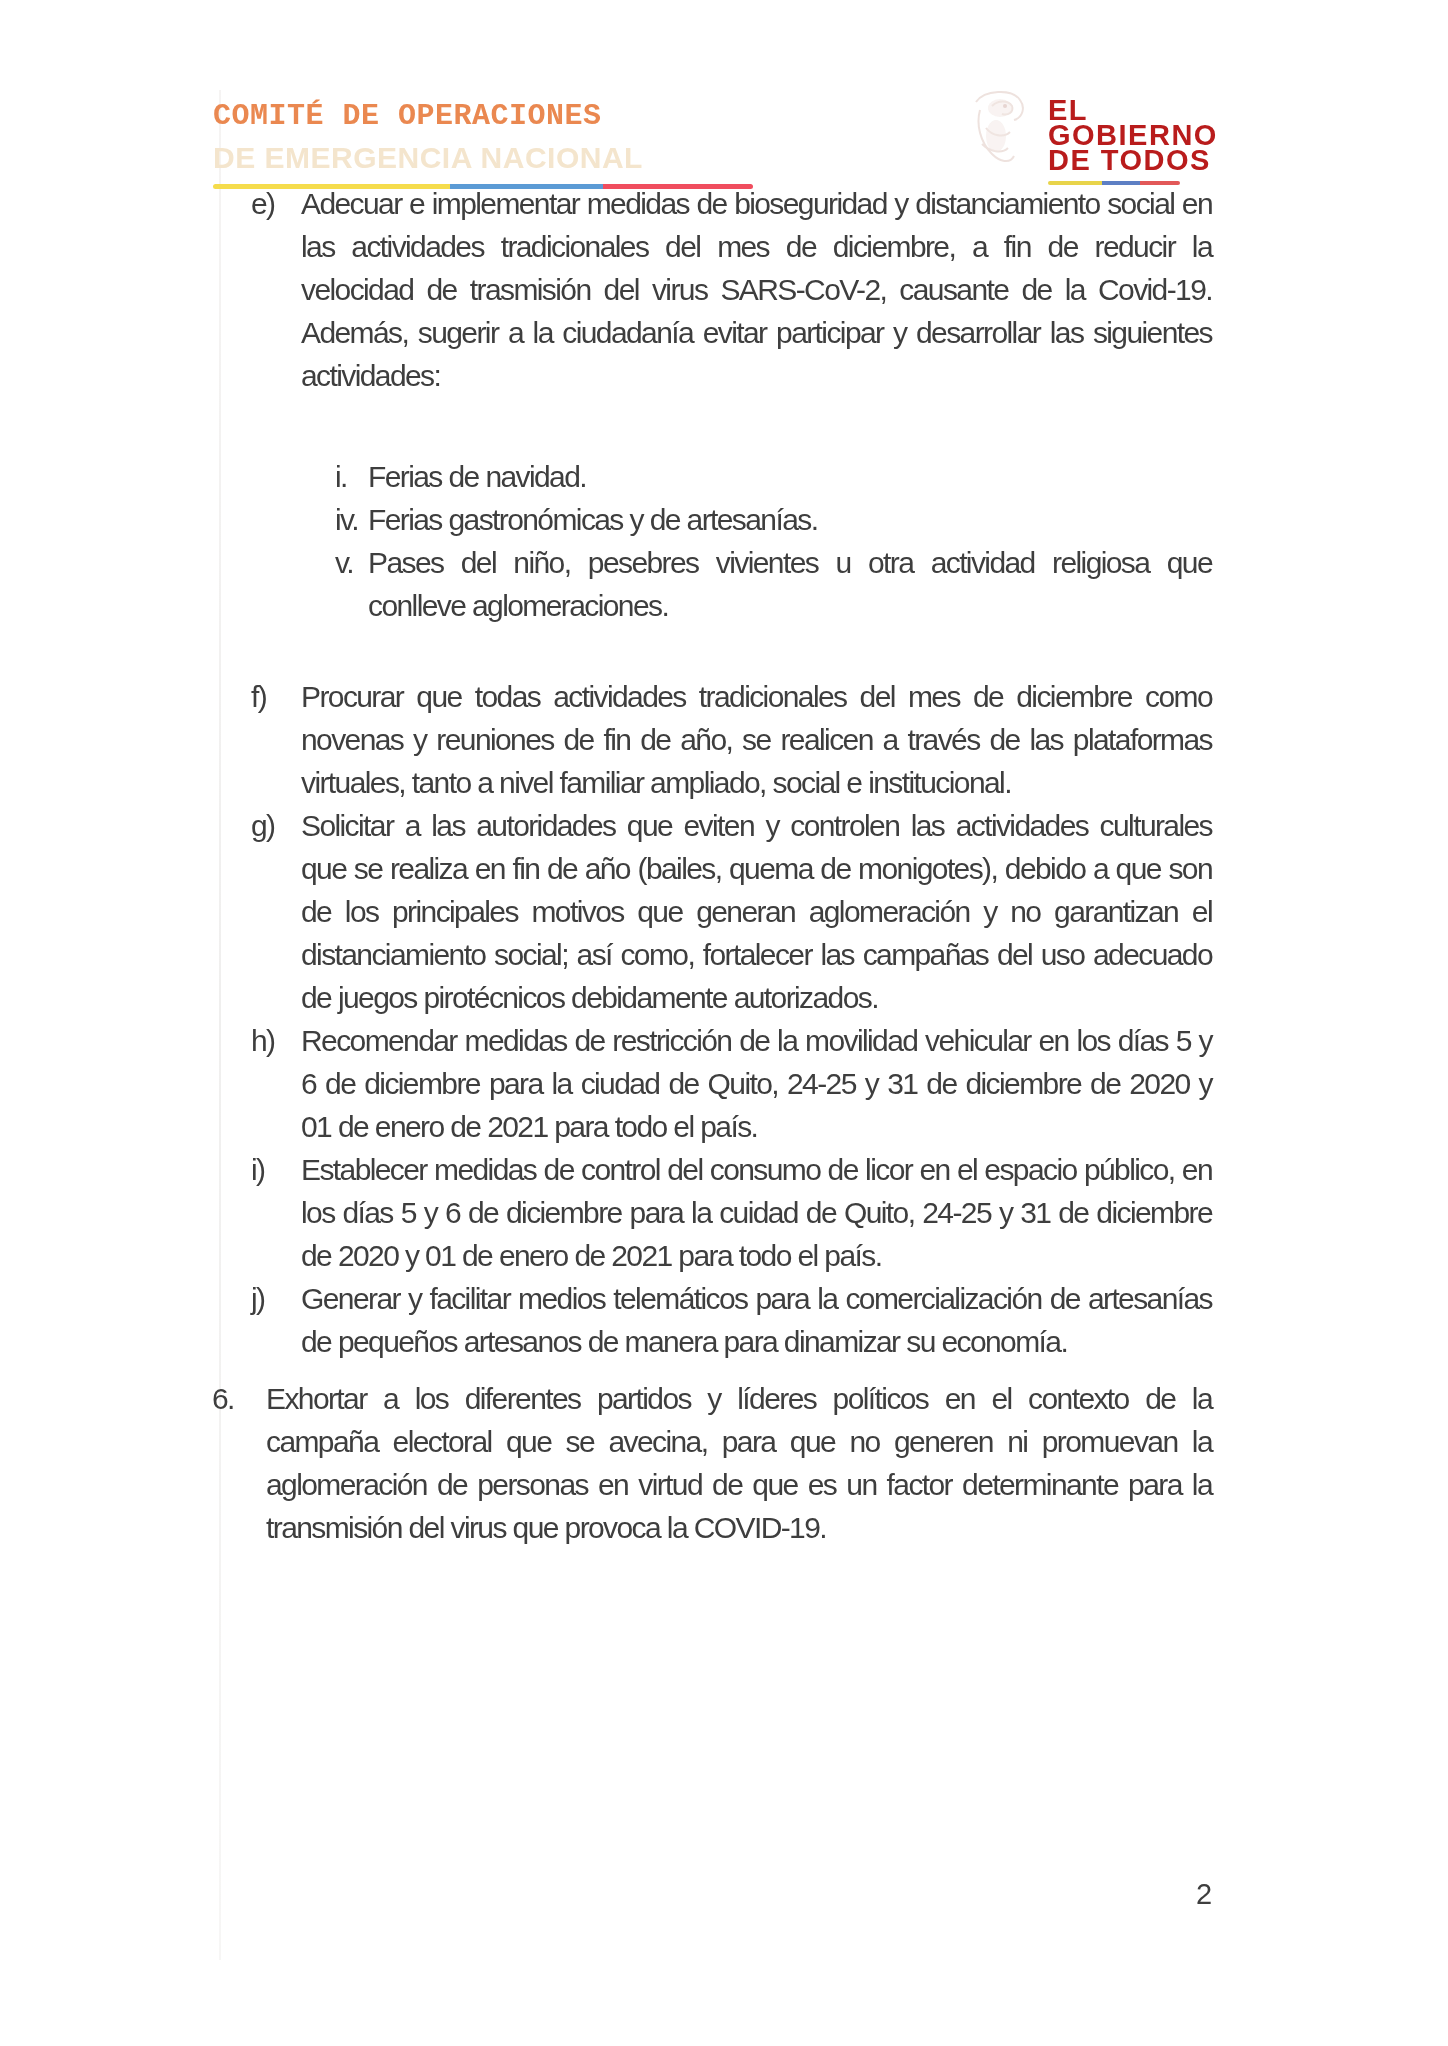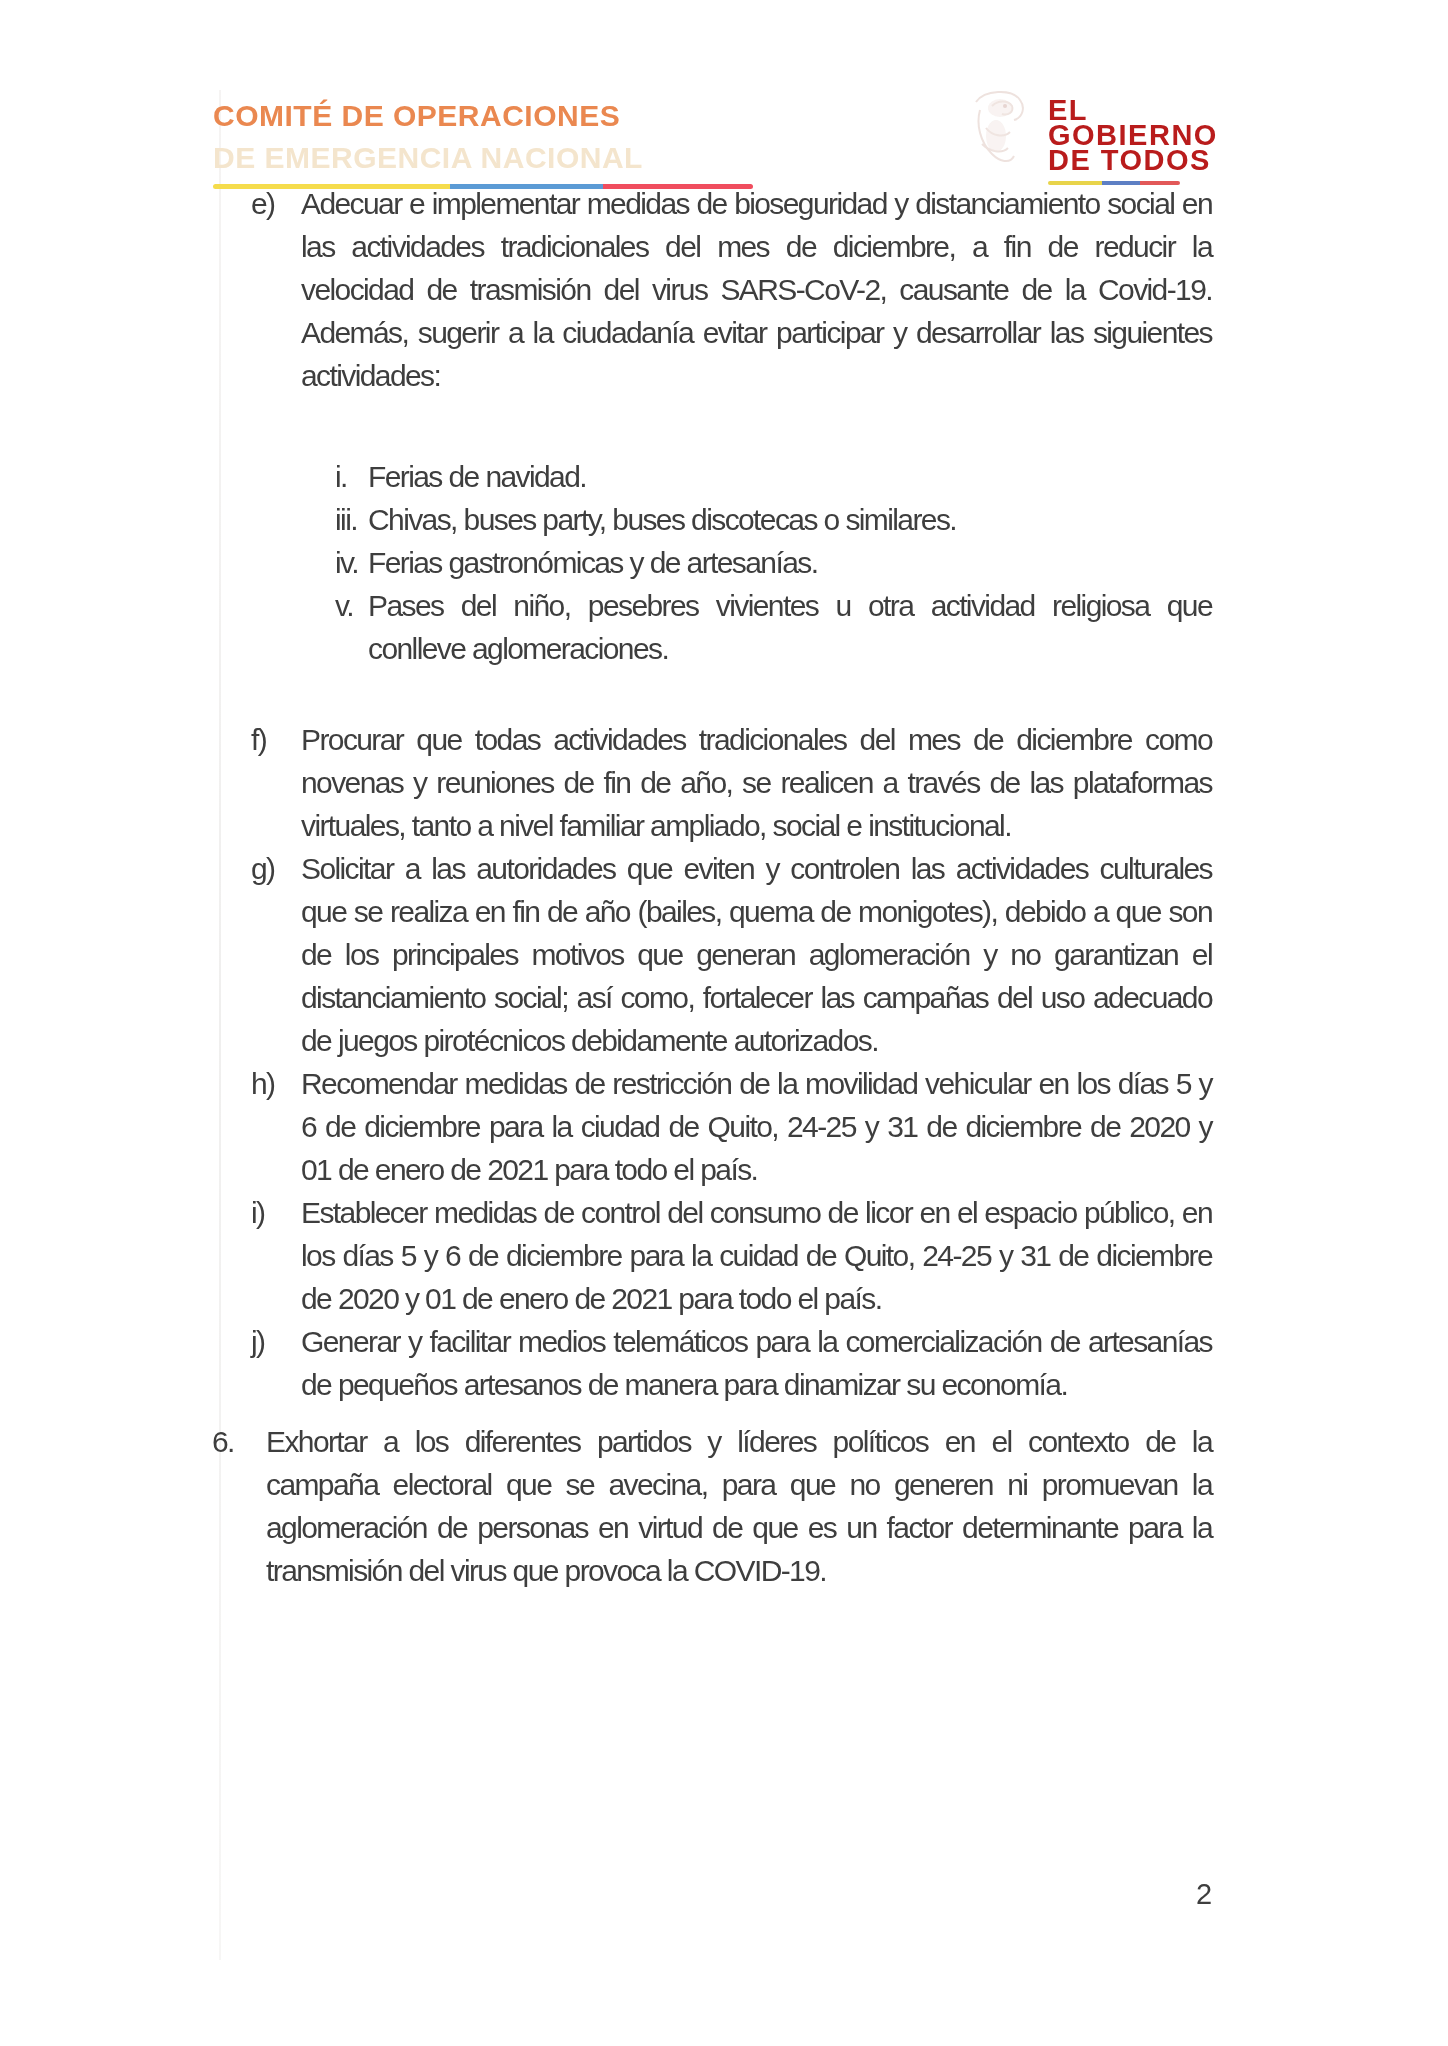--- a/index.html
+++ b/index.html
@@ -8,21 +8,21 @@
     width:1448px;
     height:2046px;
     background:#ffffff;
     font-family:"Liberation Sans","DejaVu Sans",sans-serif;
     overflow:hidden;
   }
   
   .header-left{position:absolute;left:213px;top:100px;width:560px;}
   .header-title{
     font-size:30px;font-weight:bold;letter-spacing:.5px;
-    color:#EA8850;line-height:32px;white-space:nowrap;
+    color:#EA8850;line-height:32px;white-space:nowrap;font-family:Liberation Mono, monospace;
   }
   .header-subtitle{
     font-size:30px;font-weight:bold;letter-spacing:.5px;
     color:#F4E5CD;line-height:32px;white-space:nowrap;margin-top:10px;
   }
   .flag-line{position:absolute;left:213px;top:184px;width:540px;height:5px;display:flex;border-radius:3px;overflow:hidden;}
   .flag-line .seg-yellow{width:237px;background:#F5DC4C;}
   .flag-line .seg-blue{width:153px;background:#5B9BD5;}
   .flag-line .seg-red{width:150px;background:#F04D5E;}
 
@@ -106,24 +106,20 @@
       <div class="block lettered">
         <div class="marker">e)</div>
         <div class="btext"><span class="run">Adecuar e implementar medidas de bioseguridad y distanciamiento social en las actividades tradicionales del mes de diciembre, a fin de reducir la velocidad de trasmisión del virus SARS-CoV-2, causante de la Covid-19. Además, sugerir a la ciudadanía evitar participar y desarrollar las siguientes actividades:</span></div>
       </div>
       <div class="roman-list">
         <div class="ritem">
           <div class="rmarker">i.</div>
           <div class="rbody"><span class="run">Ferias de navidad.</span></div>
         </div>
         <div class="ritem">
-          <div class="rmarker">iii.</div>
-          <div class="rbody"><span class="run">Chivas, buses party, buses discotecas o similares.</span></div>
-        </div>
-        <div class="ritem">
           <div class="rmarker">iv.</div>
           <div class="rbody"><span class="run">Ferias gastronómicas y de artesanías.</span></div>
         </div>
         <div class="ritem">
           <div class="rmarker">v.</div>
           <div class="rbody"><span class="run">Pases del niño, pesebres vivientes u otra actividad religiosa que conlleve aglomeraciones.</span></div>
         </div>
       </div>
       <div class="block lettered">
         <div class="marker">f)</div>

